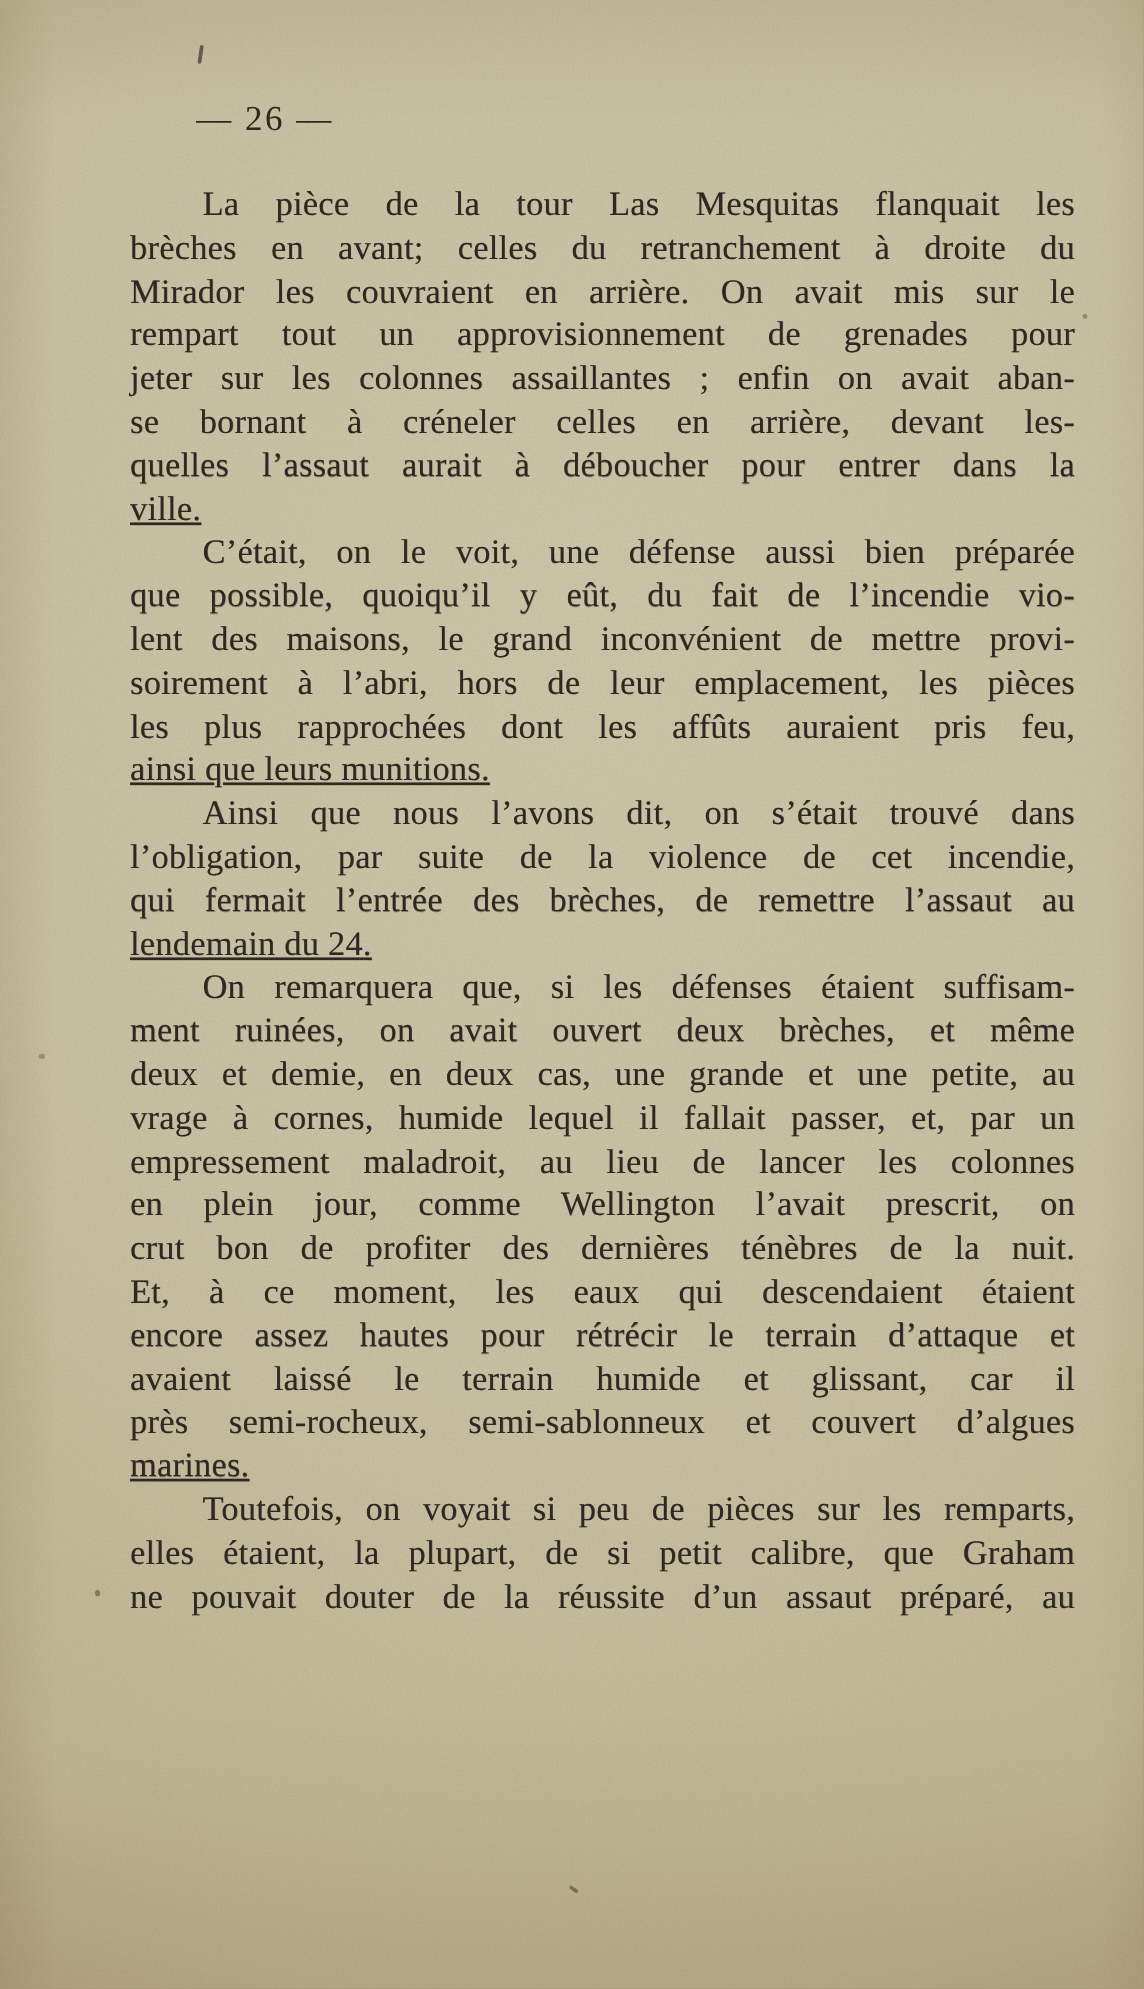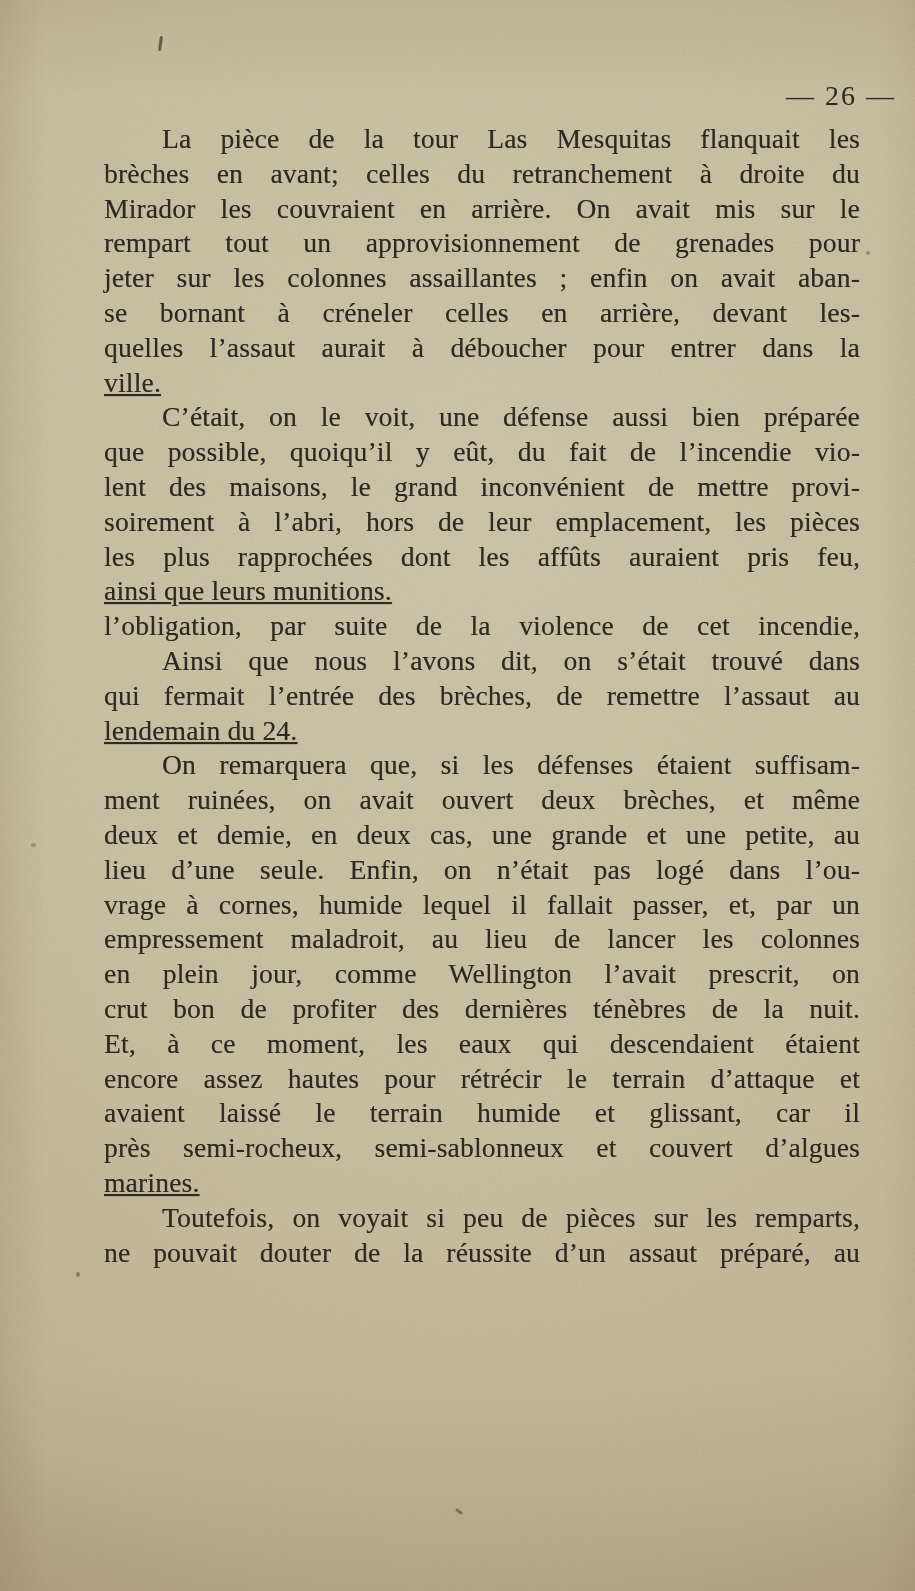--- a/index.html
+++ b/index.html
@@ -22,31 +22,31 @@
   .grain {
     position: absolute;
     inset: 0;
     opacity: 0.16;
     mix-blend-mode: multiply;
     pointer-events: none;
   }
   .page-number {
     position: absolute;
     top: 80px;
-    left: 104px;
+    left: 121px;
     width: 756px;
     padding-left: 36px;
-    text-align: right;
+    text-align: left;
     font-size: 28px;
     letter-spacing: 2px;
     color: #2c2822;
   }
   .text-block {
     position: absolute;
-    top: 122px;
+    top: 146px;
     left: 104px;
     width: 756px;
     font-size: 27.5px;
     line-height: 34.8px;
     letter-spacing: 0.2px;
     text-shadow: 0.3px 0.3px 0.4px rgba(42,37,29,0.45);
   }
   .paragraph { margin: 0; }
   .line {
     text-align: justify;
@@ -93,44 +93,44 @@
     <div class="paragraph">
       <div class="line indent">C’était, on le voit, une défense aussi bien préparée</div>
       <div class="line">que possible, quoiqu’il y eût, du fait de l’incendie vio-</div>
       <div class="line">lent des maisons, le grand inconvénient de mettre provi-</div>
       <div class="line">soirement à l’abri, hors de leur emplacement, les pièces</div>
       <div class="line">les plus rapprochées dont les affûts auraient pris feu,</div>
       <div class="line endline">ainsi que leurs munitions.</div>
     </div>
 
     <div class="paragraph">
+      <div class="line indent">Ainsi que nous l’avons dit, on s’était trouvé dans</div>
       <div class="line">l’obligation, par suite de la violence de cet incendie,</div>
-      <div class="line indent">Ainsi que nous l’avons dit, on s’était trouvé dans</div>
       <div class="line">qui fermait l’entrée des brèches, de remettre l’assaut au</div>
       <div class="line endline">lendemain du 24.</div>
     </div>
 
     <div class="paragraph">
       <div class="line indent">On remarquera que, si les défenses étaient suffisam-</div>
       <div class="line">ment ruinées, on avait ouvert deux brèches, et même</div>
       <div class="line">deux et demie, en deux cas, une grande et une petite, au</div>
-      <div class="line">lieu d’une seule. Enfin, on n’était pas logé dans l’ou-</div>
       <div class="line">vrage à cornes, humide lequel il fallait passer, et, par un</div>
       <div class="line">empressement maladroit, au lieu de lancer les colonnes</div>
       <div class="line">en plein jour, comme Wellington l’avait prescrit, on</div>
       <div class="line">crut bon de profiter des dernières ténèbres de la nuit.</div>
       <div class="line">Et, à ce moment, les eaux qui descendaient étaient</div>
       <div class="line">encore assez hautes pour rétrécir le terrain d’attaque et</div>
       <div class="line">avaient laissé le terrain humide et glissant, car il</div>
       <div class="line">près semi-rocheux, semi-sablonneux et couvert d’algues</div>
       <div class="line endline">marines.</div>
     </div>
 
     <div class="paragraph">
       <div class="line indent">Toutefois, on voyait si peu de pièces sur les remparts,</div>
+      <div class="line">elles étaient, la plupart, de si petit calibre, que Graham</div>
       <div class="line">ne pouvait douter de la réussite d’un assaut préparé, au</div>
     </div>
 
   </div>
 
   <div class="speck speck-1"></div>
   <div class="speck speck-2"></div>
   <div class="speck speck-3"></div>
   <div class="speck speck-4"></div>
   <div class="speck speck-5"></div>

